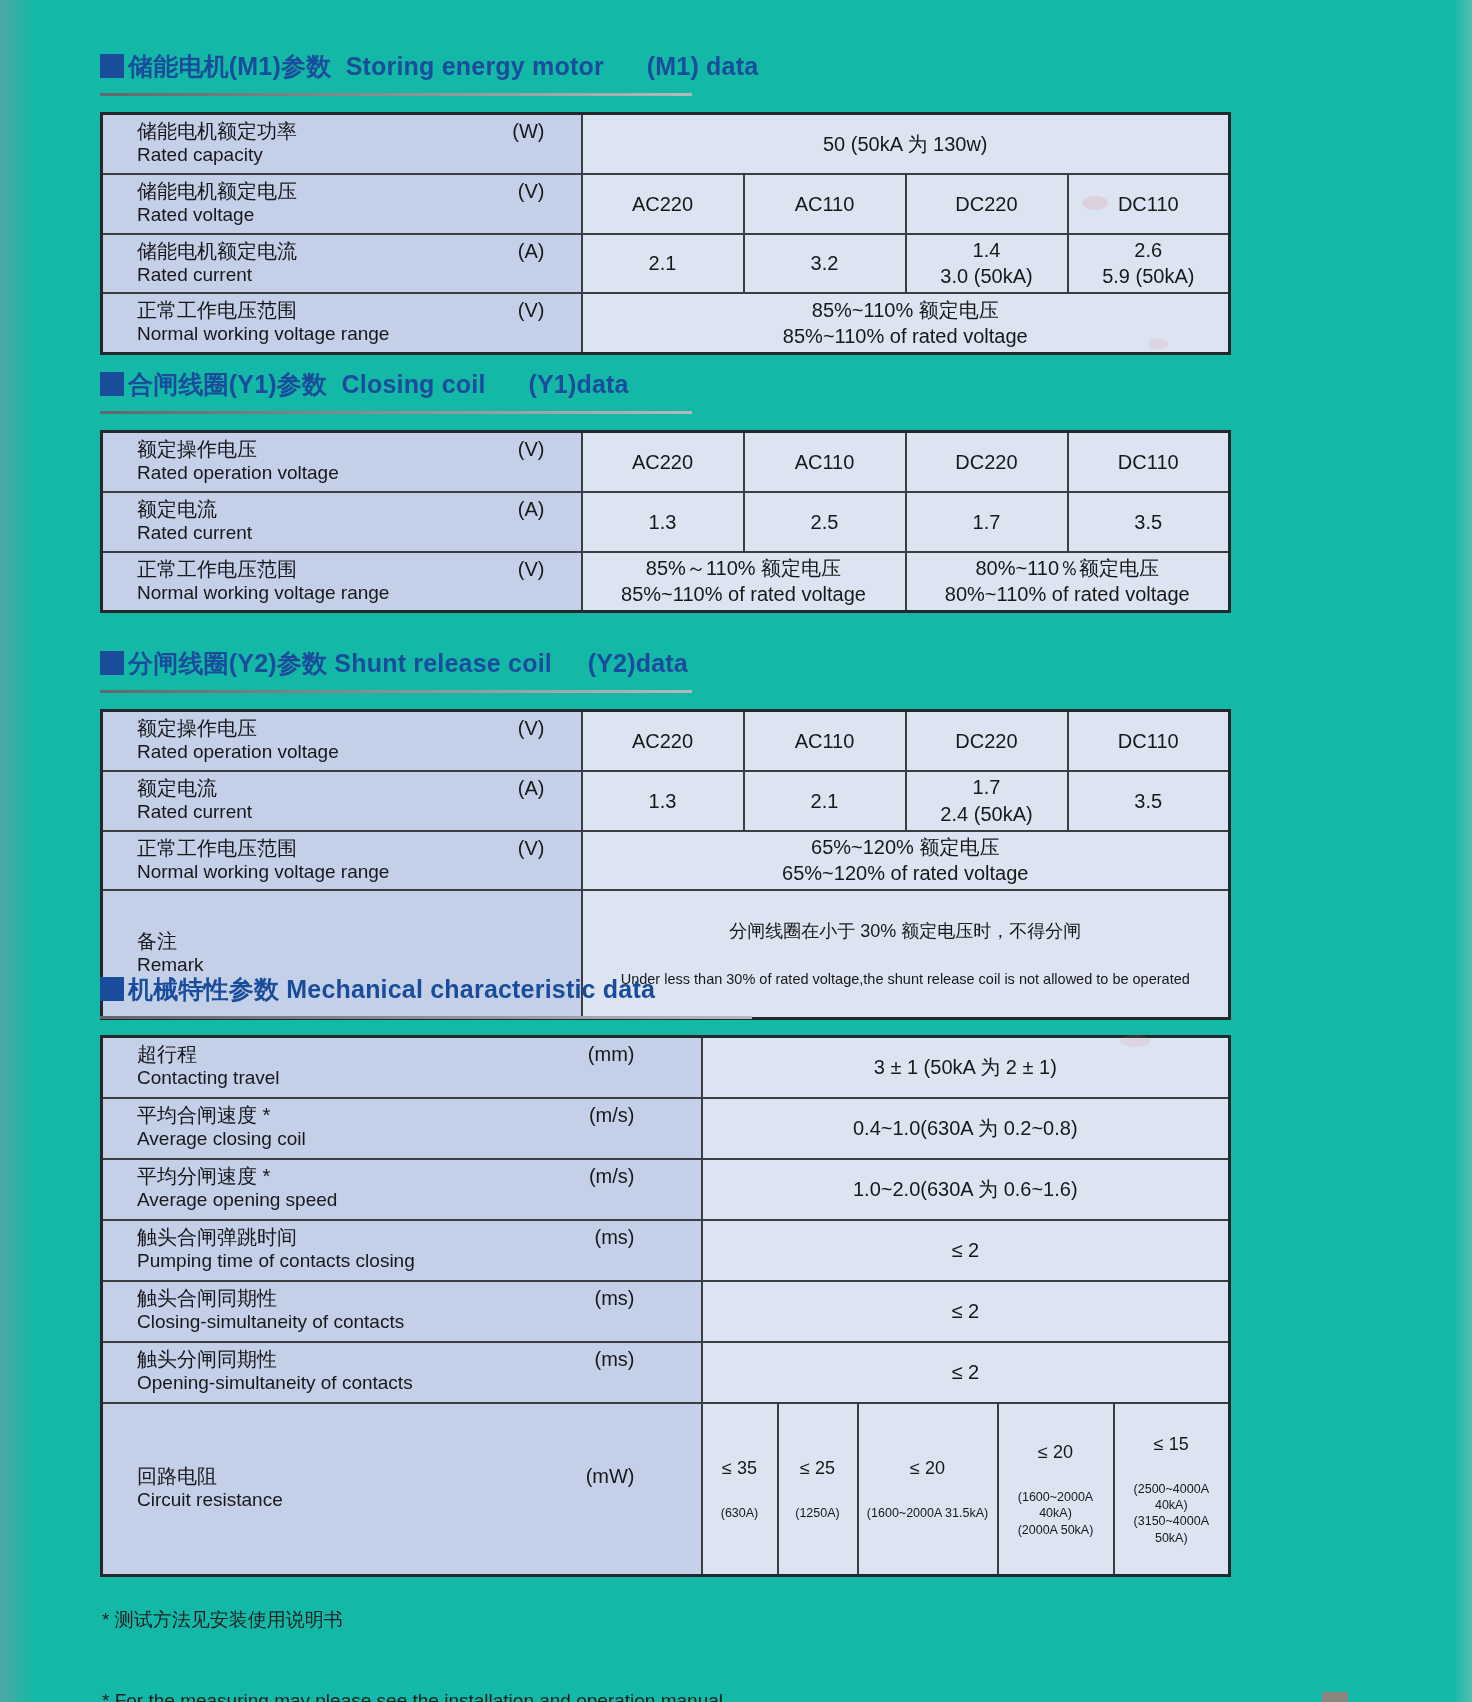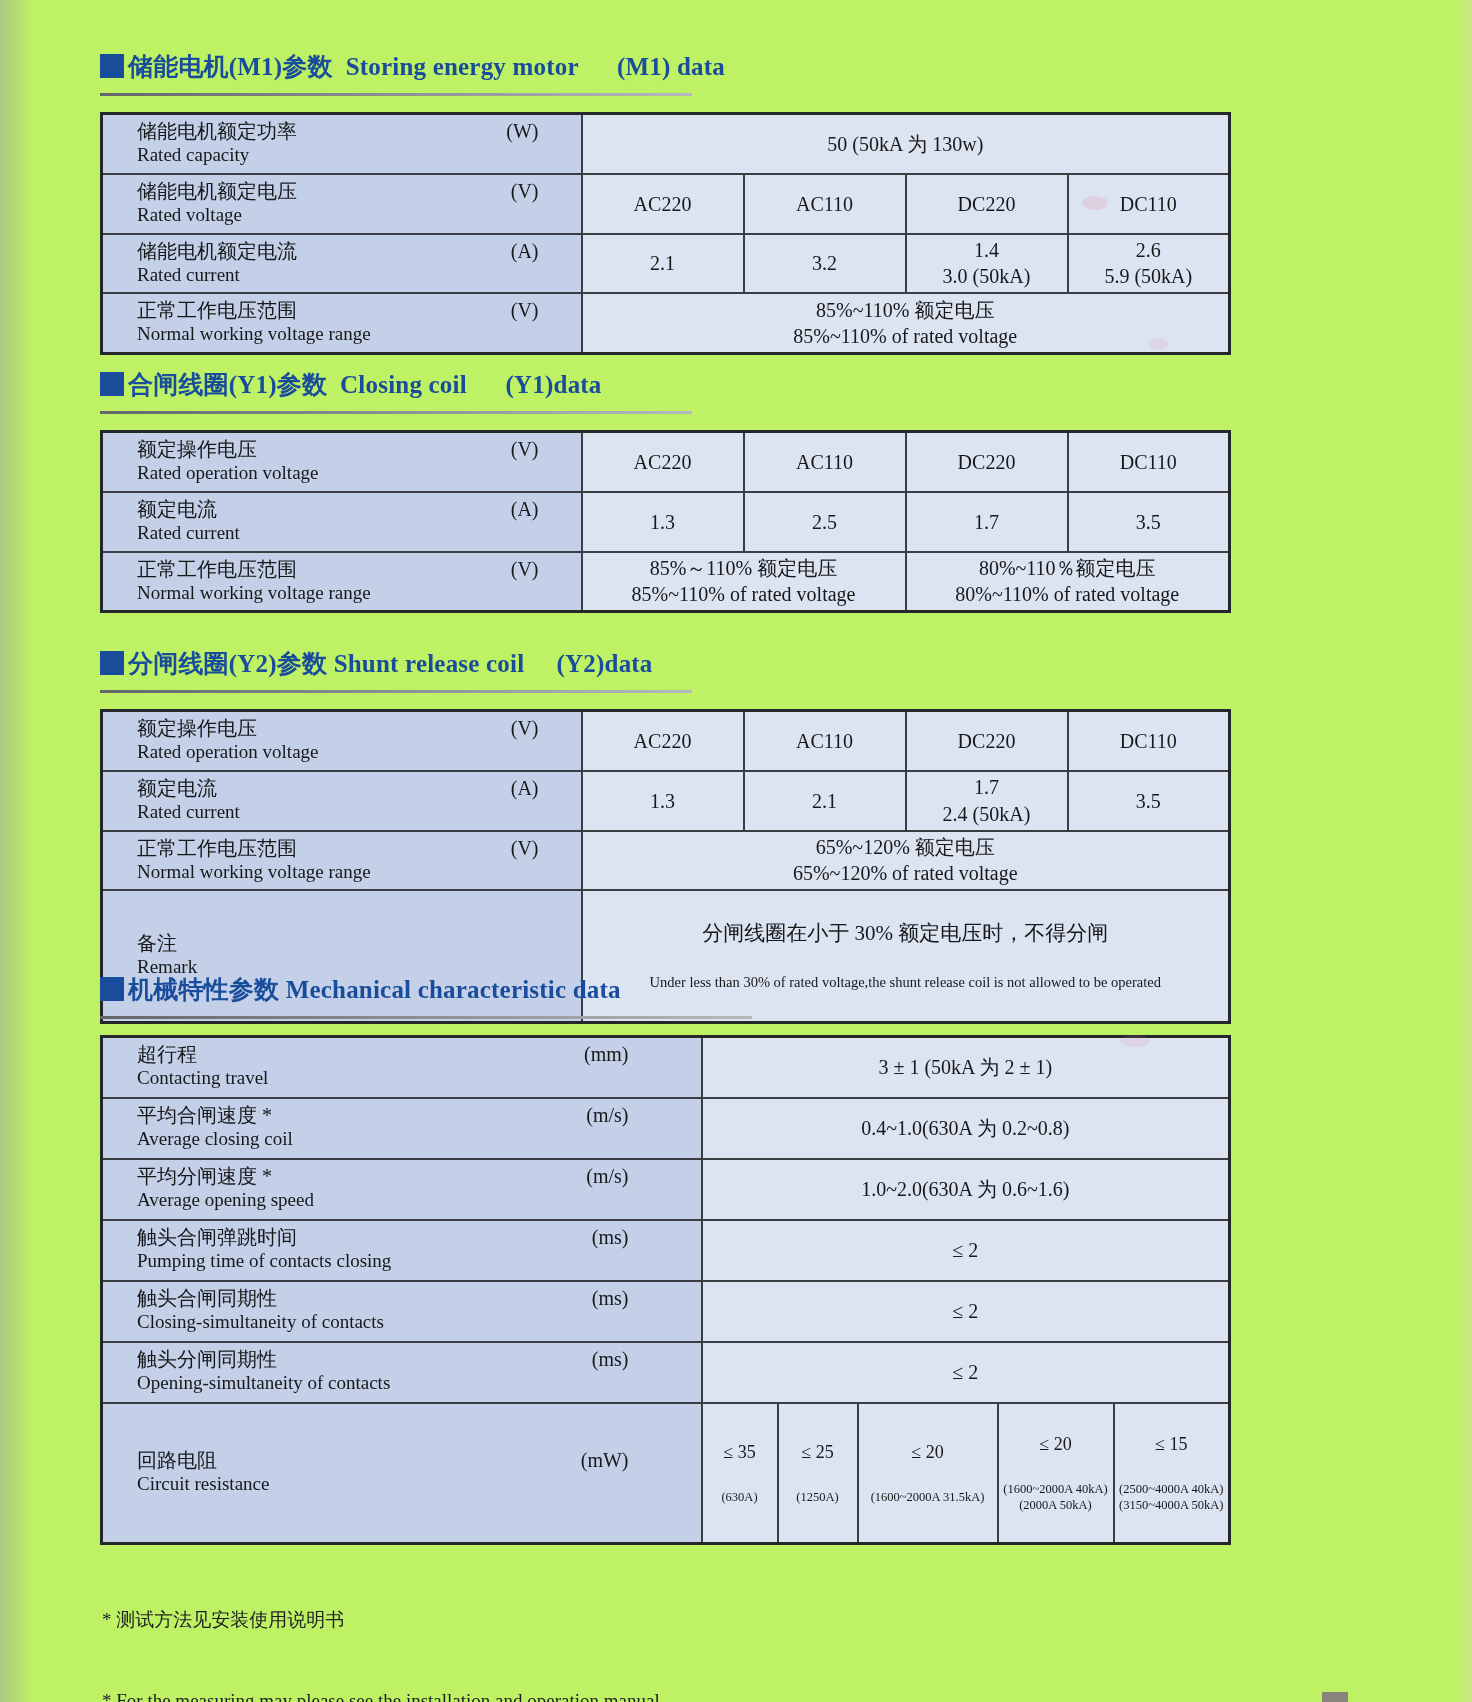--- a/index.html
+++ b/index.html
@@ -1,48 +1,48 @@
 <!DOCTYPE html>
 <html><head>
 <meta charset="utf-8">
 <style>
   html,body{margin:0;padding:0;background:#d8d6d2;}
   .page{
     position:relative;width:1472px;height:1702px;margin:0 auto;
-    background:#bef264;overflow:hidden;
-    font-family:Liberation Serif, serif;color:#17181a;
+    background:#14b8a6;overflow:hidden;
+    font-family:Liberation Sans, sans-serif;color:#17181a;
   }
   .page::before{
     content:"";position:absolute;left:0;top:0;bottom:0;width:34px;
     background:linear-gradient(to right,rgba(145,150,158,0.45),rgba(145,150,158,0));
     pointer-events:none;
   }
   .page::after{
     content:"";position:absolute;right:0;top:0;bottom:0;width:18px;
     background:linear-gradient(to left,rgba(235,205,205,0.30),rgba(235,205,205,0));
     pointer-events:none;
   }
   .sec{position:absolute;left:100px;width:1128px;}
   .head{display:flex;align-items:center;height:32px;color:#1a4c9c;}
   .sq{width:24px;height:24px;background:#1a4c9c;flex:0 0 24px;margin-right:4px;}
   .ht{font-size:25px;font-weight:bold;white-space:pre;letter-spacing:0.2px;}
   .rule{height:3px;width:592px;margin-top:11px;
     background:linear-gradient(to right,#63666a,#b6b9bc);}
   .ptable{width:1128px;border-collapse:collapse;table-layout:fixed;
     border:3px solid #25282b;margin-top:16px;}
   .ptable td{border:2px solid #3a3e42;vertical-align:middle;overflow:hidden;}
-  .lbl{background:#c4d0e8;padding:4px 30px 6px 34px;}
+  .lbl{background:#c4d0e8;padding:4px 24px 6px 34px;}
   .l1{display:flex;justify-content:space-between;align-items:flex-start;
       font-size:20px;line-height:1.25;}
   .unit{margin-right:12px;font-size:20px;white-space:nowrap;}
   .t4 .unit{margin-right:42px;}
   .en{font-size:19px;line-height:1.2;margin-top:0;}
   .val{background:#dce3f1;text-align:center;font-size:20px;
        white-space:pre-line;line-height:1.32;padding:2px 4px;}
-  .vmain{font-size:21px;line-height:1.3;}
+  .vmain{font-size:18px;line-height:1.3;}
   .vsub{font-size:14.5px;line-height:1.3;white-space:pre-line;}
   .rc-v{font-size:18px;line-height:1.15;margin-top:2px;}
   .rc-sub{font-size:12.5px;line-height:1.3;white-space:pre-line;}
   .footnotes{position:absolute;left:102px;top:1552px;font-size:19px;
     line-height:27px;color:#1d1e20;white-space:pre;}
   .corner-tab{position:absolute;left:1322px;top:1692px;width:26px;height:10px;
     background:#8a857c;}
   .smudge{position:absolute;border-radius:50%;pointer-events:none;}
   .sm1{left:1082px;top:196px;width:26px;height:14px;background:rgba(225,130,150,0.18);}
   .sm2{left:1148px;top:338px;width:20px;height:12px;background:rgba(225,130,150,0.15);}

